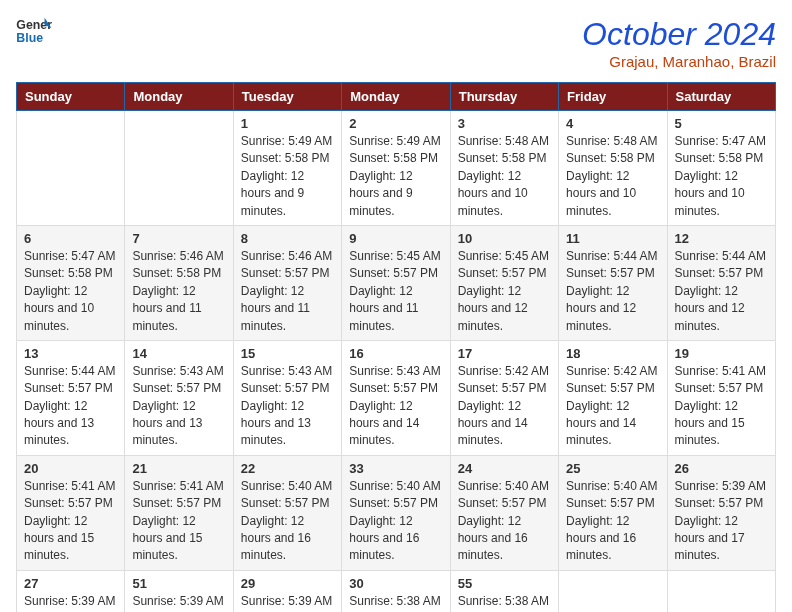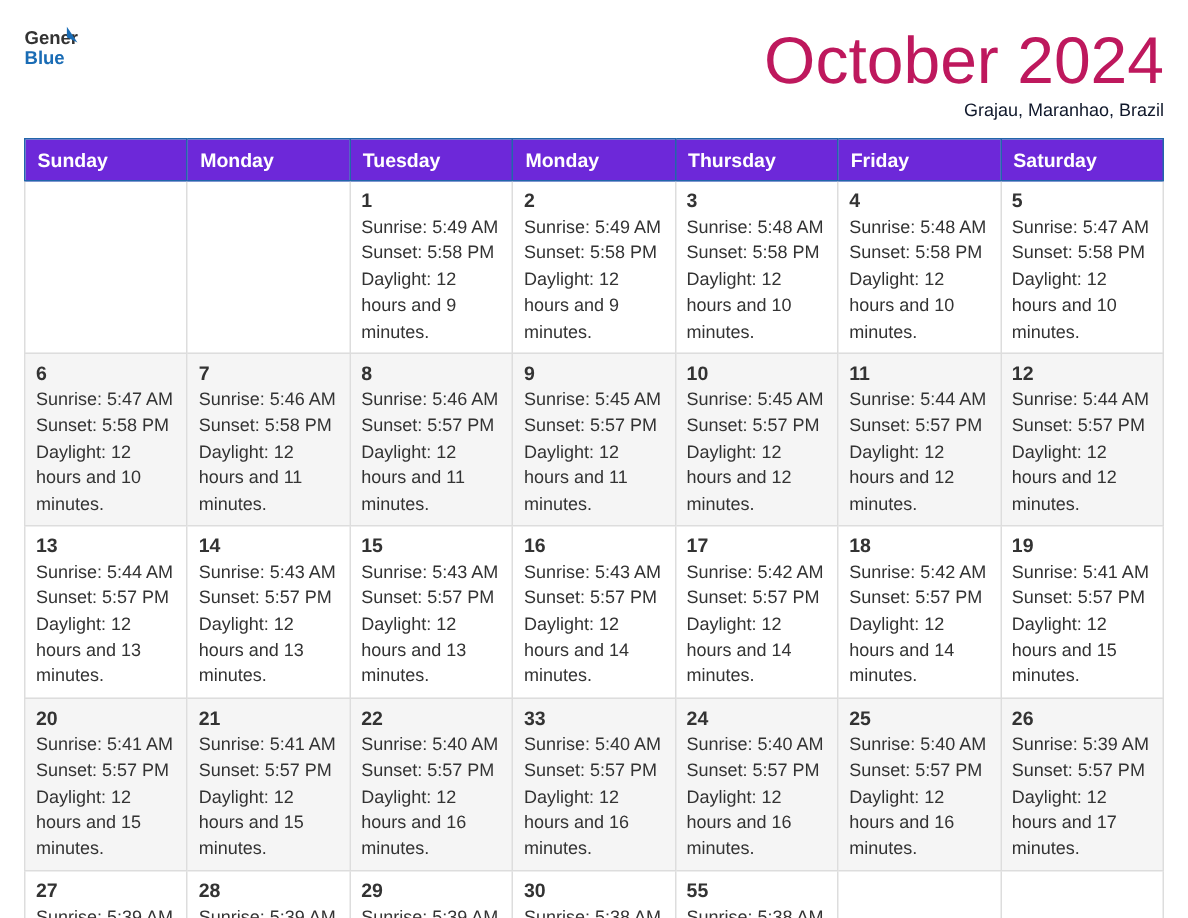--- a/index.html
+++ b/index.html
@@ -22,35 +22,36 @@
       gap: 4px;
     }
     .logo-icon {
       width: 36px;
       height: 30px;
     }
     .title-block {
       text-align: right;
     }
     .month-title {
-      font-size: 44px;
-      color: #be185d;
+      font-size: 32px;
+      color: #1d4ed8;
       font-weight: normal;
+      font-style: italic;
     }
     .subtitle {
-      font-size: 12px;
-      color: #0f172a;
+      font-size: 15px;
+      color: #c2410c;
     }
     .calendar {
       width: 100%;
       border-collapse: collapse;
       border: 1px solid #ccc;
     }
     .calendar th {
-      background-color: #6d28d9;
+      background-color: #7f1d1d;
       color: #fff;
       text-align: left;
       padding: 6px 8px;
       font-size: 13px;
       font-weight: bold;
       border: 1px solid #2266aa;
     }
     .calendar td {
       vertical-align: top;
       padding: 5px 7px;
@@ -278,21 +279,21 @@
         </td>
       </tr>
       <tr>
         <td>
           <span class="day-number">27</span>
           <div class="day-info">Sunrise: 5:39 AM
 Sunset: 5:57 PM
 Daylight: 12 hours and 17 minutes.</div>
         </td>
         <td>
-          <span class="day-number">28</span>
+          <span class="day-number">51</span>
           <div class="day-info">Sunrise: 5:39 AM
 Sunset: 5:57 PM
 Daylight: 12 hours and 17 minutes.</div>
         </td>
         <td>
           <span class="day-number">29</span>
           <div class="day-info">Sunrise: 5:39 AM
 Sunset: 5:57 PM
 Daylight: 12 hours and 18 minutes.</div>
         </td>

